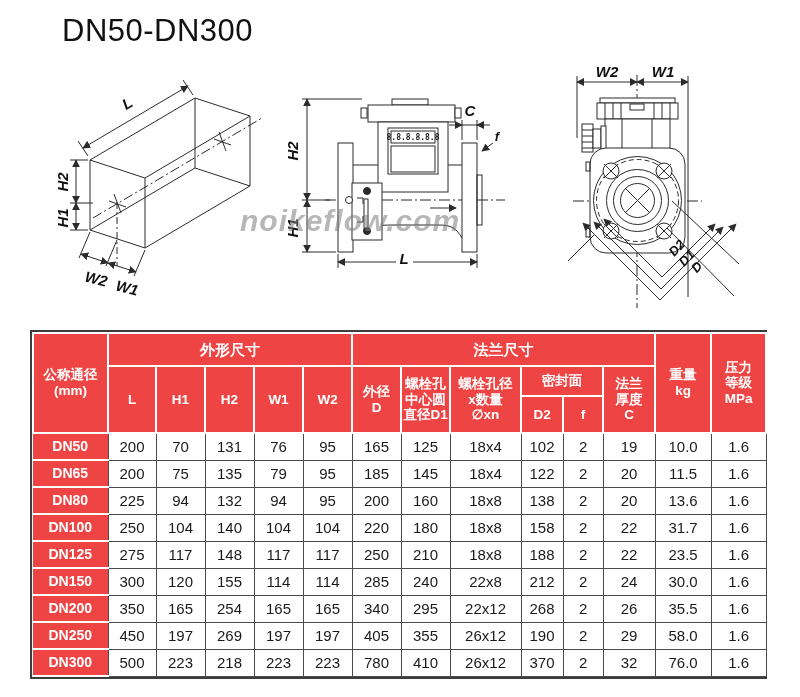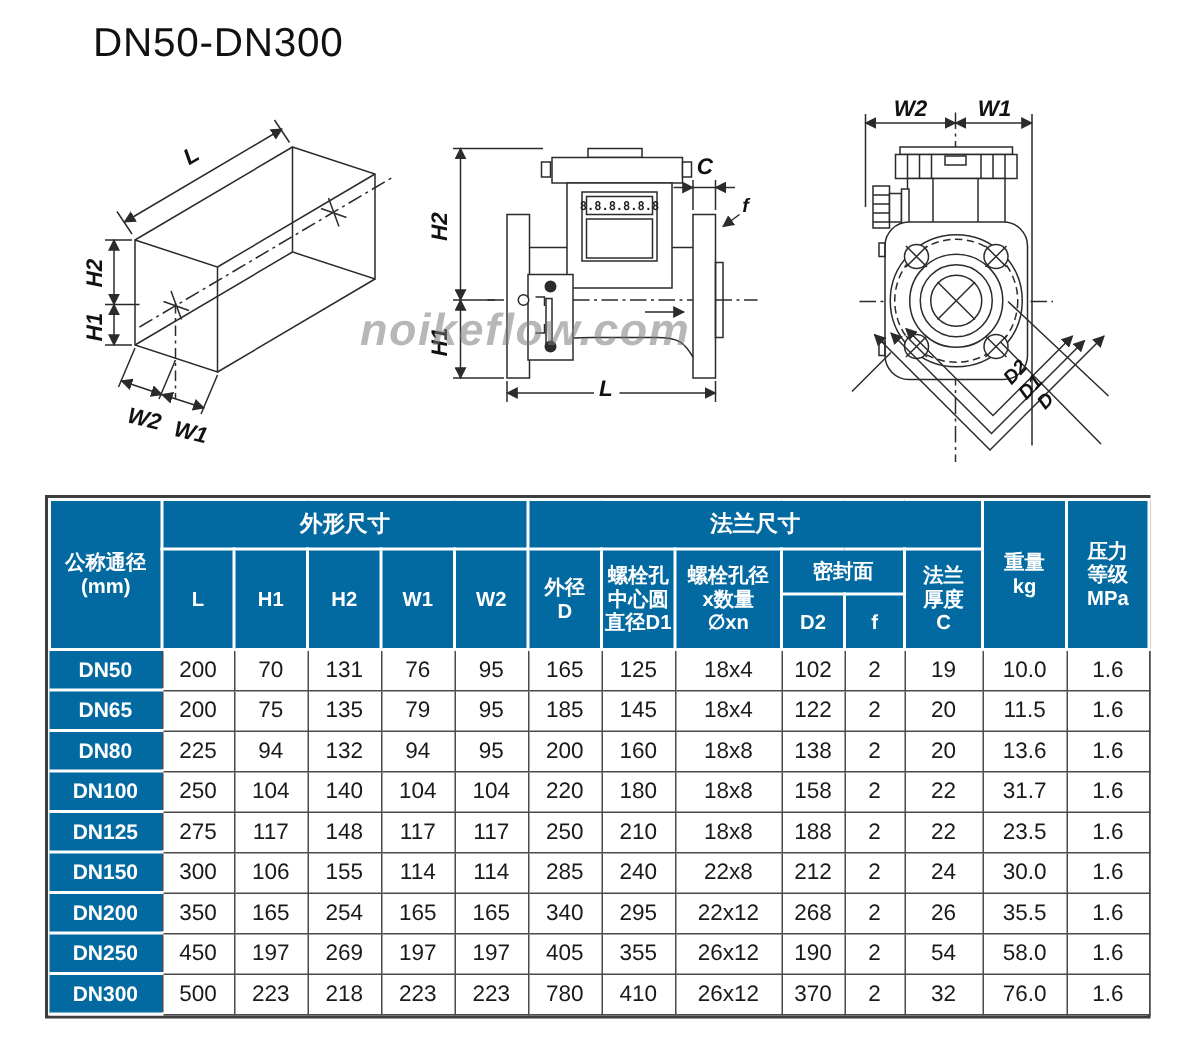--- a/index.html
+++ b/index.html
@@ -1,39 +1,39 @@
 <!DOCTYPE html>
 <html><head>
 <meta charset="utf-8">
 <style>
   html,body{margin:0;padding:0;}
   body{
     width:800px;height:697px;position:relative;background:#ffffff;
     font-family:"Liberation Sans",sans-serif;overflow:hidden;
   }
   .page-title{
-    position:absolute;left:62px;top:13px;font-size:27px;color:#111;
+    position:absolute;left:62px;top:13px;font-size:31px;color:#111;
     letter-spacing:.5px;font-weight:500;
   }
   .drawings{position:absolute;left:0;top:50px;width:800px;height:260px;}
   .watermark{
     position:absolute;left:240px;top:156px;font-size:30px;font-weight:bold;
     font-style:italic;color:#7d7d7d;opacity:.55;letter-spacing:1px;white-space:nowrap;
     pointer-events:none;
     margin-top:48px;
   }
   .dim-table-wrap{
     position:absolute;left:30px;top:330px;width:733px;border:2px solid #3d3d3d;
   }
   table.dim{
     border-collapse:collapse;table-layout:fixed;width:733px;
     font-family:"Liberation Sans",sans-serif;
   }
   table.dim th{
-    background:#0369a1;color:#ffffff;font-weight:bold;border:2px solid #ffffff;
+    background:#ef4444;color:#ffffff;font-weight:bold;border:2px solid #ffffff;
     white-space:pre-line;font-size:13.5px;line-height:1.15;padding:0;text-align:center;
     vertical-align:middle;
   }
   table.dim th.band{font-size:15px;}
   table.dim td{
     background:#ffffff;color:#1a1a1a;border:1px solid #4a4a4a;text-align:center;
     font-size:15px;padding:0;vertical-align:middle;
   }
   table.dim th.rowhdr{
     border-top:2px solid #737373;border-bottom:2px solid #ffffff;
@@ -316,21 +316,21 @@
           <td>18x8</td>
           <td>188</td>
           <td>2</td>
           <td>22</td>
           <td>23.5</td>
           <td>1.6</td>
         </tr>
         <tr>
           <th class="rowhdr">DN150</th>
           <td>300</td>
-          <td>106</td>
+          <td>120</td>
           <td>155</td>
           <td>114</td>
           <td>114</td>
           <td>285</td>
           <td>240</td>
           <td>22x8</td>
           <td>212</td>
           <td>2</td>
           <td>24</td>
           <td>30.0</td>
@@ -357,21 +357,21 @@
           <td>450</td>
           <td>197</td>
           <td>269</td>
           <td>197</td>
           <td>197</td>
           <td>405</td>
           <td>355</td>
           <td>26x12</td>
           <td>190</td>
           <td>2</td>
-          <td>54</td>
+          <td>29</td>
           <td>58.0</td>
           <td>1.6</td>
         </tr>
         <tr>
           <th class="rowhdr">DN300</th>
           <td>500</td>
           <td>223</td>
           <td>218</td>
           <td>223</td>
           <td>223</td>

